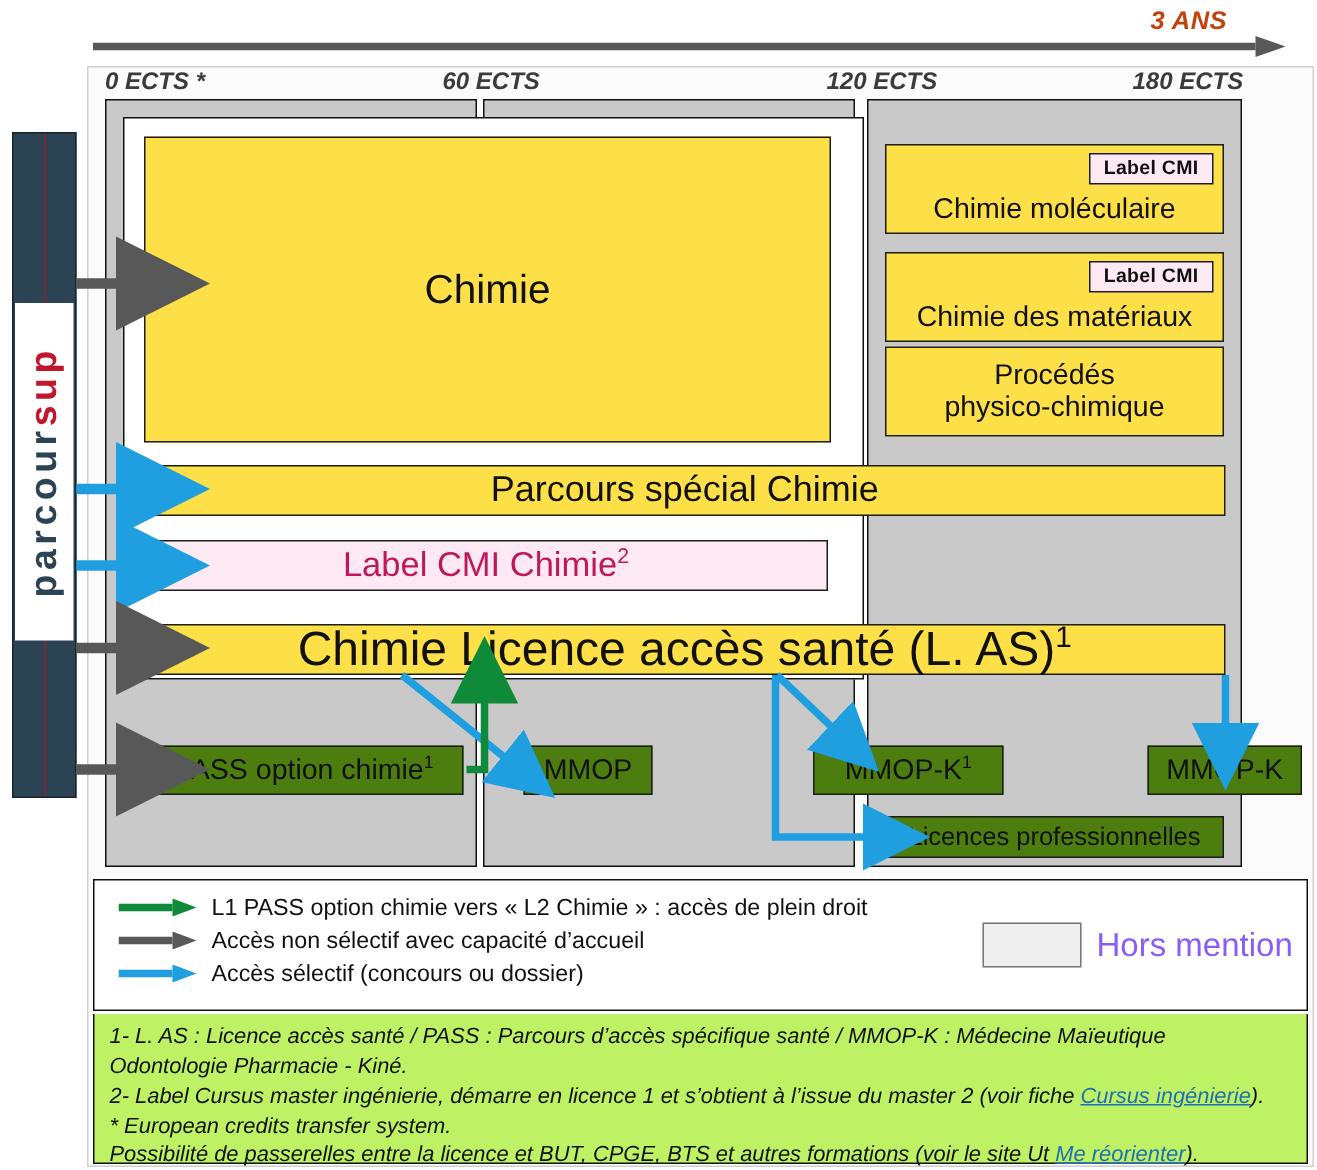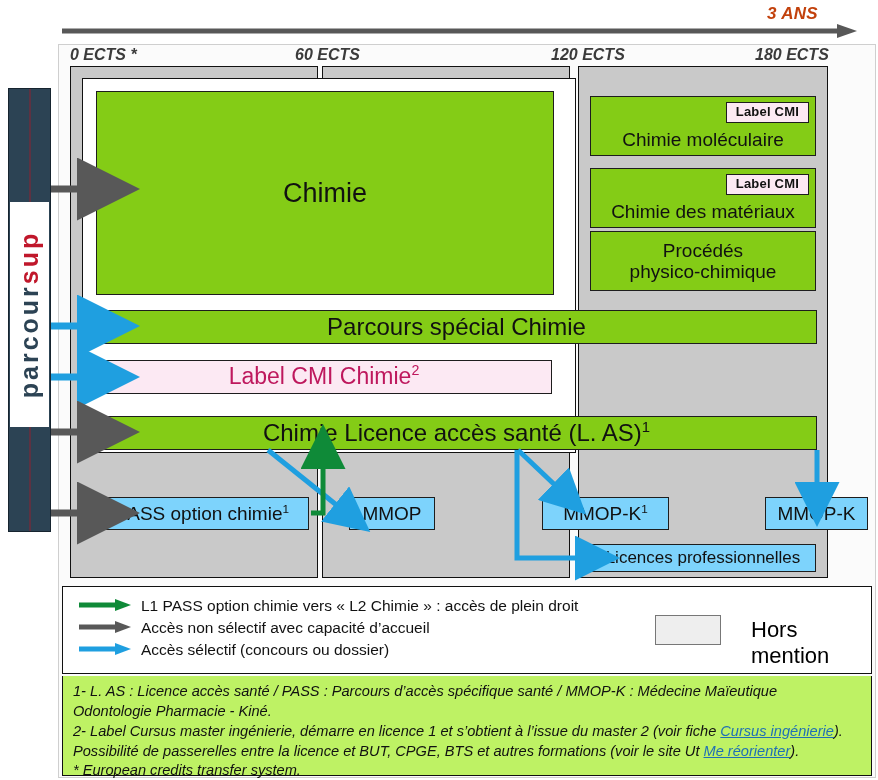--- a/index.html
+++ b/index.html
@@ -47,28 +47,28 @@
   .whitebox{position:absolute;background:#ffffff;border:1px solid #111;box-sizing:border-box;}
   #wb1{left:82px;top:78px;width:494px;height:375px;}
 
   
   .box{
     position:absolute;box-sizing:border-box;
     border:1px solid #1d1d1d;
     display:flex;align-items:center;justify-content:center;
     text-align:center;line-height:1.12;
   }
-  .teal{background:#84cc16;color:#111;justify-content:center;}
+  .teal{background:#fde047;color:#111;justify-content:center;}
   .pink{background:#fce9f3;color:#be185d;}
-  .grey{background:#7dd3fc;color:#111;}
+  .grey{background:#4d7c0f;color:#111;}
 
   #b-chimie{left:96px;top:91px;width:458px;height:204px;font-size:27px;}
   #b-parcours-special{left:96px;top:310px;width:721px;height:34px;font-size:24px;}
   #b-label-cmi-chimie{left:96px;top:360px;width:456px;height:34px;font-size:23px;}
-  #b-chimie-las{left:96px;top:416px;width:721px;height:34px;font-size:24px;}
+  #b-chimie-las{left:96px;top:416px;width:721px;height:34px;font-size:32px;}
 
   #b-chimie-moleculaire{left:590px;top:96px;width:226px;height:60px;font-size:19px;
      align-items:flex-end;padding-bottom:5px;}
   #b-chimie-materiaux{left:590px;top:168px;width:226px;height:60px;font-size:19px;
      align-items:flex-end;padding-bottom:5px;}
   #b-procedes{left:590px;top:231px;width:226px;height:60px;font-size:19px;}
 
   .cmi-badge{
     position:absolute;right:6px;top:5px;
     background:#fce9f3;border:1px solid #1d1d1d;
@@ -121,21 +121,21 @@
   .legend-row.r2{top:32px;}
   .legend-row.r3{top:54px;}
   .legend-arrow{position:absolute;left:16px;width:52px;height:12px;}
   .legend-arrow.a1{top:12px;}
   .legend-arrow.a2{top:34px;}
   .legend-arrow.a3{top:56px;}
   .hors-swatch{
     position:absolute;left:592px;top:28px;width:66px;height:30px;
     background:#eeeeee;border:1px solid #777;box-sizing:border-box;
   }
-  .hors-label{position:absolute;left:688px;top:30px;font-size:22px;color:#000000;}
+  .hors-label{position:absolute;left:668px;top:30px;font-size:22px;color:#8b5cf6;}
 
   
   .notes{
     position:absolute;left:62px;top:676px;width:810px;height:100px;
     border:1px solid #111;border-top:none;background:#bef264;box-sizing:border-box;
     padding:6px 10px 0 10px;
     font-style:italic;font-size:14.6px;line-height:1.36;color:#111;
   }
   .notes .lnk{color:#1f6fb5;text-decoration:underline;}
 </style>
@@ -293,19 +293,19 @@
   </div>
 
   <div class="notes">
     <div>
       <span>1- L. AS : Licence accès santé / PASS : Parcours d’accès spécifique santé / MMOP-K : Médecine Maïeutique</span><br>
       <span>Odontologie Pharmacie - Kiné.</span>
     </div>
     <div>
       <span>2- Label Cursus master ingénierie, démarre en licence 1 et s’obtient à l’issue du master 2 (voir fiche </span><span class="lnk">Cursus ingénierie</span><span>).</span>
     </div>
+    <div>* European credits transfer system.</div>
     <div>
       <span>Possibilité de passerelles entre la licence et BUT, CPGE, BTS et autres formations (voir le site Ut </span><span class="lnk">Me réorienter</span><span>).</span>
     </div>
-    <div>* European credits transfer system.</div>
   </div>
 
 </div>
 
 </body></html>

